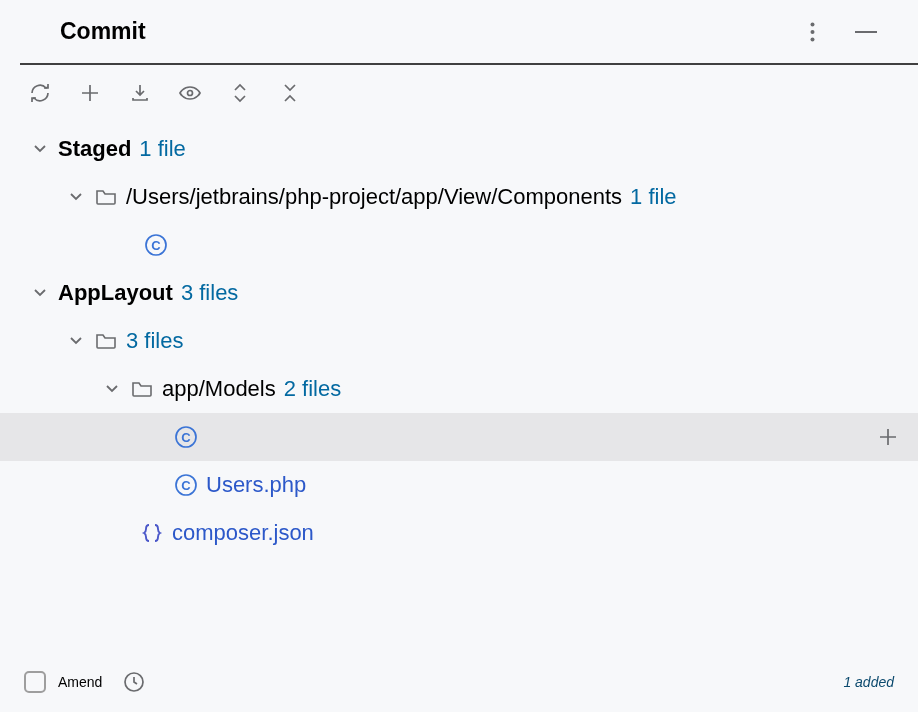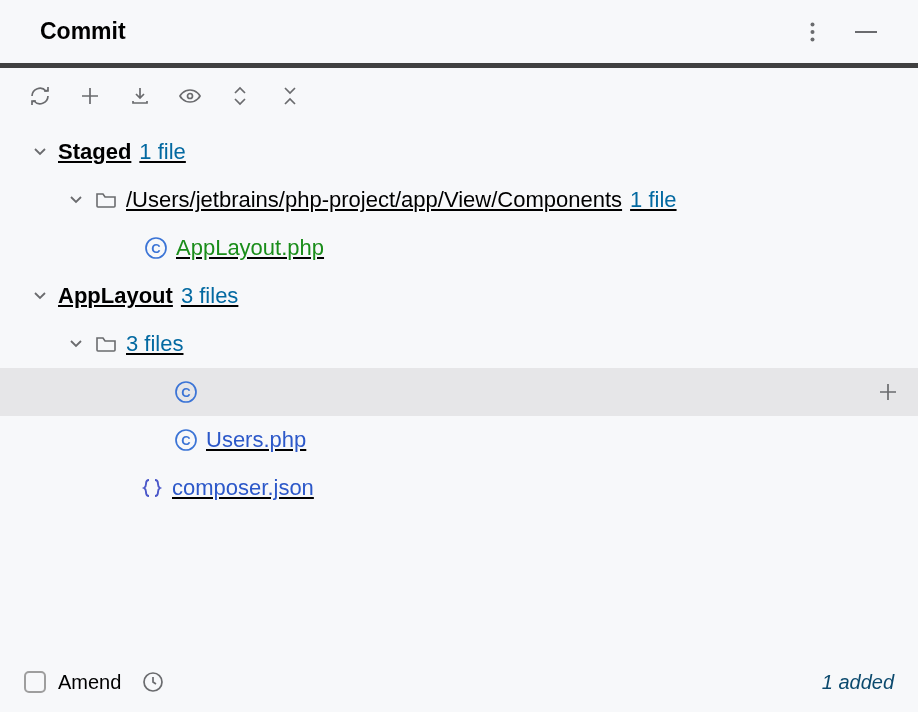--- a/index.html
+++ b/index.html
@@ -8,21 +8,22 @@
       background: #f7f8fa;
       width: 918px;
       height: 712px;
       color: #000;
       font-size: 21px;
     }
     .panel-header {
       display: flex;
       align-items: center;
       padding: 18px 40px;
-      border-bottom: 5px solid #404040;
+      border-bottom: 2px solid #404040;
+      margin-left: 20px;
     }
     .panel-title {
       font-weight: 700;
       font-size: 23px;
       flex: 1;
     }
     .header-actions { display: flex; gap: 30px; align-items: center; }
     .toolbar {
       display: flex;
       align-items: center;
@@ -34,21 +35,20 @@
       display: flex; align-items: center; justify-content: center;
       color: #6a6b6e; cursor: pointer;
     }
     .tree { padding: 4px 0 8px 0; }
     .row {
       display: flex; align-items: center;
       height: 48px;
       padding-left: 30px;
       gap: 8px;
       font-size: 22px;
-      text-decoration: underline;
     }
     .row.selected {
       background: #e6e6e8;
     }
     .chevron { width: 20px; display:flex; justify-content:center; color:#6a6b6e; }
     .indent1 { padding-left: 66px; }
     .indent2 { padding-left: 102px; }
     .indent3 { padding-left: 174px; }
     .folder-icon, .file-icon, .json-icon { width:24px; height:24px; display:flex; align-items:center; justify-content:center; flex-shrink:0; }
     .label-bold { font-weight: 700; color:#000; }
@@ -60,21 +60,21 @@
       margin-left:auto; margin-right:16px;
       width:28px; height:28px; display:flex; align-items:center; justify-content:center;
       color:#6a6b6e;
     }
     .footer {
       position: absolute;
       bottom: 18px;
       left: 0; right: 0;
       padding: 0 24px;
       display: flex; align-items: center;
-      font-size: 20px;
+      font-size: 14px;
     }
     .checkbox {
       width: 22px; height: 22px;
       border: 2px solid #9e9e9e;
       border-radius: 5px;
       margin-right: 12px;
     }
     .amend-lbl { margin-right: 20px; }
     .history-icn { color:#6a6b6e; }
     .status-added { margin-left:auto; color:#0c4a6e;font-style:italic; }
@@ -162,21 +162,20 @@
     <span class="count">1 file</span>
   </div>
 
   <div class="row indent3" style="padding-left:144px">
     <span class="file-icon">
       <svg width="22" height="22" viewBox="0 0 22 22">
           <circle cx="11" cy="11" r="10" fill="none" stroke="#3b74d6" stroke-width="1.7"></circle>
           <text x="11" y="15.5" text-anchor="middle" font-size="13" font-weight="600" fill="#3b74d6" font-family="sans-serif">C</text>
         </svg>
     </span>
-    <span class="file-green">AppLayout.php</span>
   </div>
 
   <div class="row">
     <span class="chevron">
       <svg width="14" height="10" viewBox="0 0 14 10" fill="none" stroke="currentColor" stroke-width="1.8">
           <path d="M2 2l5 5 5-5"></path>
         </svg>
     </span>
     <span class="label-bold">AppLayout</span>
     <span class="count">3 files</span>
@@ -189,20 +188,34 @@
         </svg>
     </span>
     <span class="folder-icon">
       <svg width="22" height="18" viewBox="0 0 22 18" fill="none" stroke="#6a6b6e" stroke-width="1.6">
           <path d="M2 3h6l2 3h10v9a1 1 0 0 1-1 1H3a1 1 0 0 1-1-1V3z"></path>
         </svg>
     </span>
     <span class="count">3 files</span>
   </div>
 
+  <div class="row indent2">
+    <span class="chevron">
+      <svg width="14" height="10" viewBox="0 0 14 10" fill="none" stroke="currentColor" stroke-width="1.8">
+          <path d="M2 2l5 5 5-5"></path>
+        </svg>
+    </span>
+    <span class="folder-icon">
+      <svg width="22" height="18" viewBox="0 0 22 18" fill="none" stroke="#6a6b6e" stroke-width="1.6">
+          <path d="M2 3h6l2 3h10v9a1 1 0 0 1-1 1H3a1 1 0 0 1-1-1V3z"></path>
+        </svg>
+    </span>
+    <span class="path">app/Models</span>
+    <span class="count">2 files</span>
+  </div>
 
   <div class="row indent3 selected">
     <span class="file-icon">
       <svg width="22" height="22" viewBox="0 0 22 22">
           <circle cx="11" cy="11" r="10" fill="none" stroke="#3b74d6" stroke-width="1.7"></circle>
           <text x="11" y="15.5" text-anchor="middle" font-size="13" font-weight="600" fill="#3b74d6" font-family="sans-serif">C</text>
         </svg>
     </span>
     <span class="plus-hover">
       <svg width="20" height="20" viewBox="0 0 20 20" stroke="currentColor" stroke-width="1.7">

